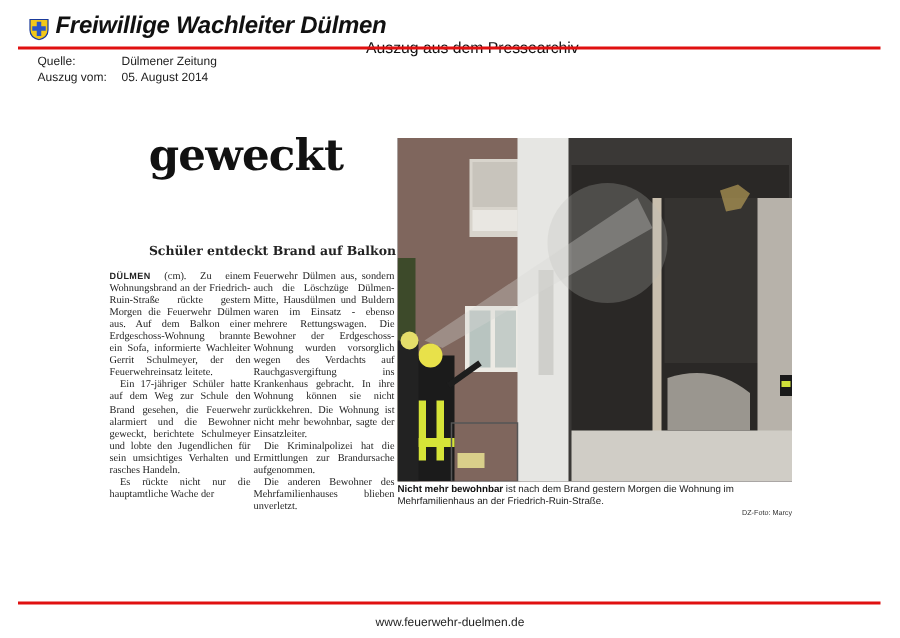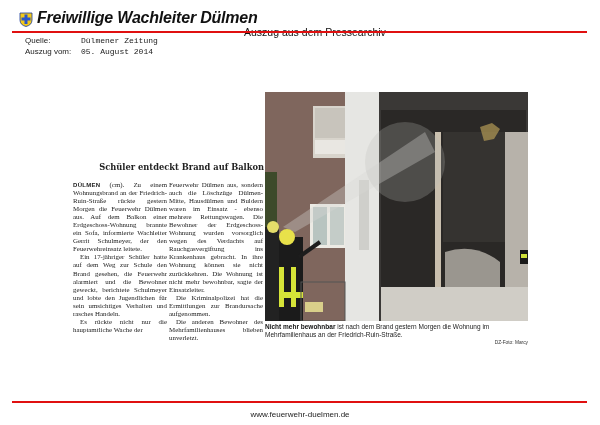--- a/index.html
+++ b/index.html
@@ -6,21 +6,21 @@
     body { width:600px; height:425px; position:relative; overflow:hidden; font-family:"Liberation Sans", sans-serif; color:#111; }
     .abs { position:absolute; }
 
     
     .logo { left:19px; top:12px; width:14px; height:15px; }
     .brand { left:37px; top:9px; font-size:16px; font-weight:bold; font-style:italic; color:#111; letter-spacing:-0.2px; white-space:nowrap; }
     .subtitle { left:244px; top:14px; font-size:10.5px; color:#111; white-space:nowrap;margin-top:12px; }
     .redline { height:2px; background:#e01010; }
     .hline-top2 { left:12px; top:31px; width:575px; }
     .meta-label { left:25px; font-size:8px; color:#222; }
-    .meta-val { left:81px; font-size:8px; color:#222;font-family:Liberation Mono, monospace; }
+    .meta-val { left:81px; font-size:8px; color:#222; }
 
     
     .headline { left:64px; top:88px; width:200px; text-align:center; font-family:"DejaVu Serif", serif; font-weight:bold; font-size:29px; line-height:30px; color:#111; letter-spacing:-0.5px; }
     .subhead { left:64px; top:162px; width:200px; text-align:right; font-family:"DejaVu Serif", serif; font-weight:bold; font-size:8.3px; color:#222; }
     .col { top:181px; width:94px; font-family:"Liberation Serif", serif; font-size:6.9px; line-height:8.05px; color:#222; text-align:justify; hyphens:manual; }
     .col p { margin:0; text-indent:0; }
     .col p.ind { text-indent:7px; }
     .col .kicker { font-family:"Liberation Sans", sans-serif; font-weight:bold; font-size:6px; letter-spacing:0.3px; }
     .col1 { left:73px; }
     .col2 { left:169px; }
@@ -44,20 +44,21 @@
 <div class="abs brand">Freiwillige Wachleiter Dülmen</div>
 <div class="abs subtitle">Auszug aus dem Pressearchiv</div>
 <div class="abs redline hline-top2"></div>
 
 <div class="abs meta-label" style="top:36px">Quelle:</div>
 <div class="abs meta-val" style="top:36px">Dülmener Zeitung</div>
 <div class="abs meta-label" style="top:47px">Auszug vom:</div>
 <div class="abs meta-val" style="top:47px">05. August 2014</div>
 
 <div class="abs headline">
+  <div>geweckt</div>
 </div>
 <div class="abs subhead">Schüler entdeckt Brand auf Balkon</div>
 
 <div class="abs col col1">
   <p><span class="kicker">DÜLMEN</span><span> (cm). Zu einem Wohnungsbrand an der Friedrich-Ruin-Straße rückte gestern Morgen die Feuerwehr Dülmen aus. Auf dem Balkon einer Erdgeschoss-Wohnung brannte ein Sofa, informierte Wachleiter Gerrit Schulmeyer, der den Feuerwehreinsatz leitete.</span></p>
   <p class="ind">Ein 17-jähriger Schüler hatte auf dem Weg zur Schule den Brand gesehen, die Feuerwehr alarmiert und die Bewohner geweckt, berichtete Schulmeyer und lobte den Jugendlichen für sein umsichtiges Verhalten und rasches Handeln.</p>
   <p class="ind">Es rückte nicht nur die hauptamtliche Wache der</p>
 </div>
 
 <div class="abs col col2">

